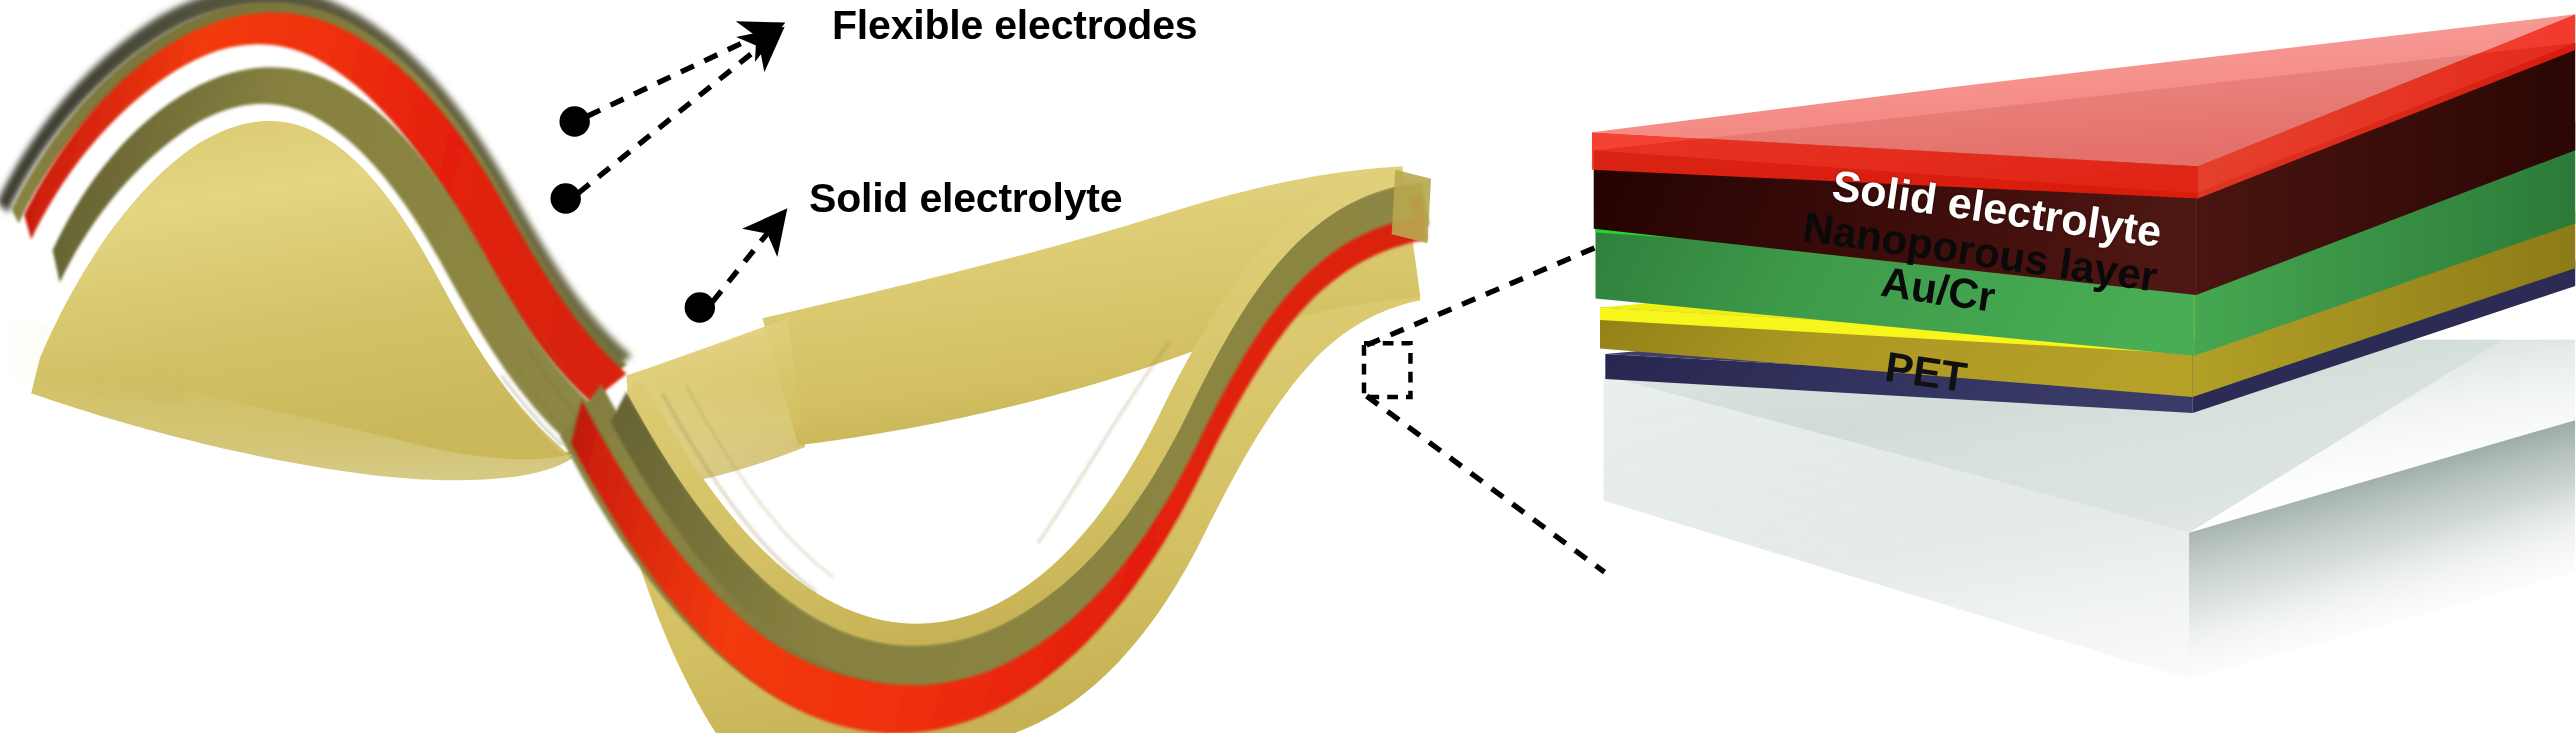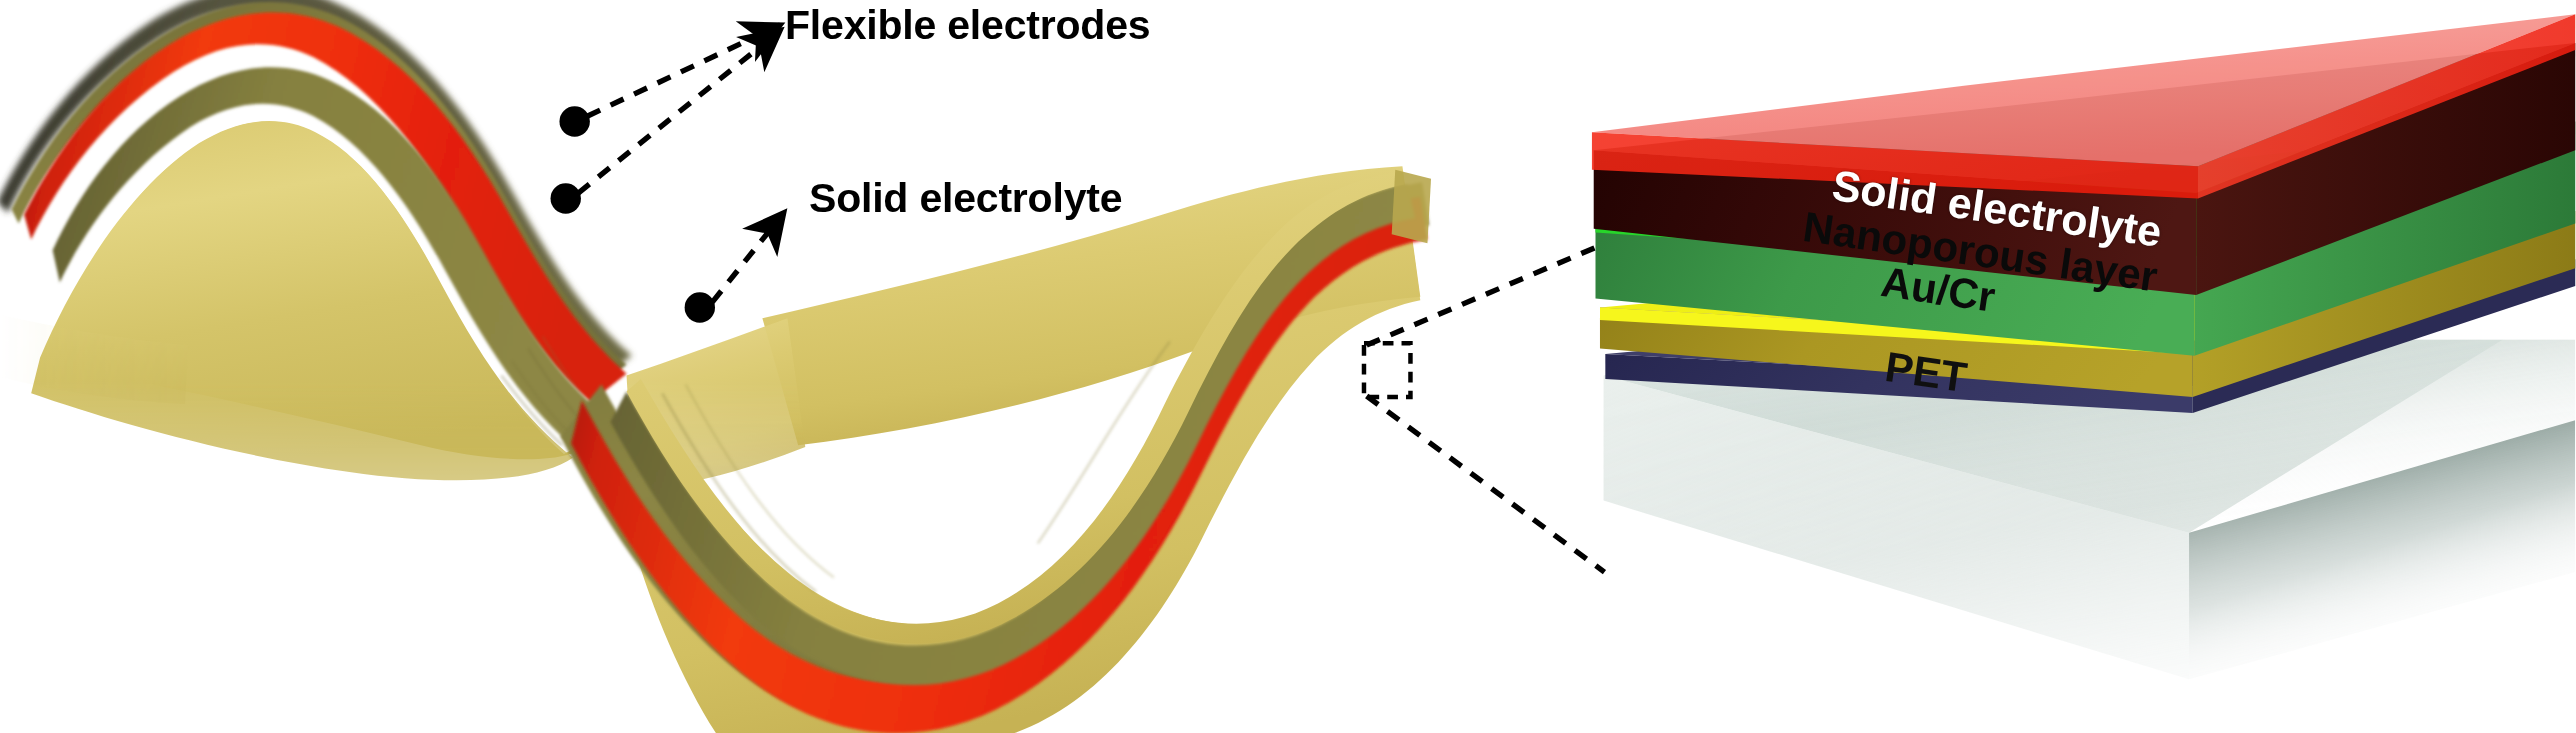--- a/index.html
+++ b/index.html
@@ -28,21 +28,21 @@
   }
   .callout-label {
     position: absolute;
     font-family: "Liberation Sans", sans-serif;
     font-weight: bold;
     font-size: 41px;
     color: #000000;
     white-space: nowrap;
     letter-spacing: -0.2px;
   }
-  #label-flexible-electrodes { left: 785px; top: 1.8px; text-align: right; }
+  #label-flexible-electrodes { left: 832px; top: 1.8px; text-align: right; }
   #label-solid-electrolyte   { left: 809px; top: 175px; }
 
   .stack-label {
     position: absolute;
     font-family: "Liberation Sans", sans-serif;
     font-weight: bold;
     white-space: nowrap;
     pointer-events: none;
   }
   #stack-label-solid-electrolyte {

